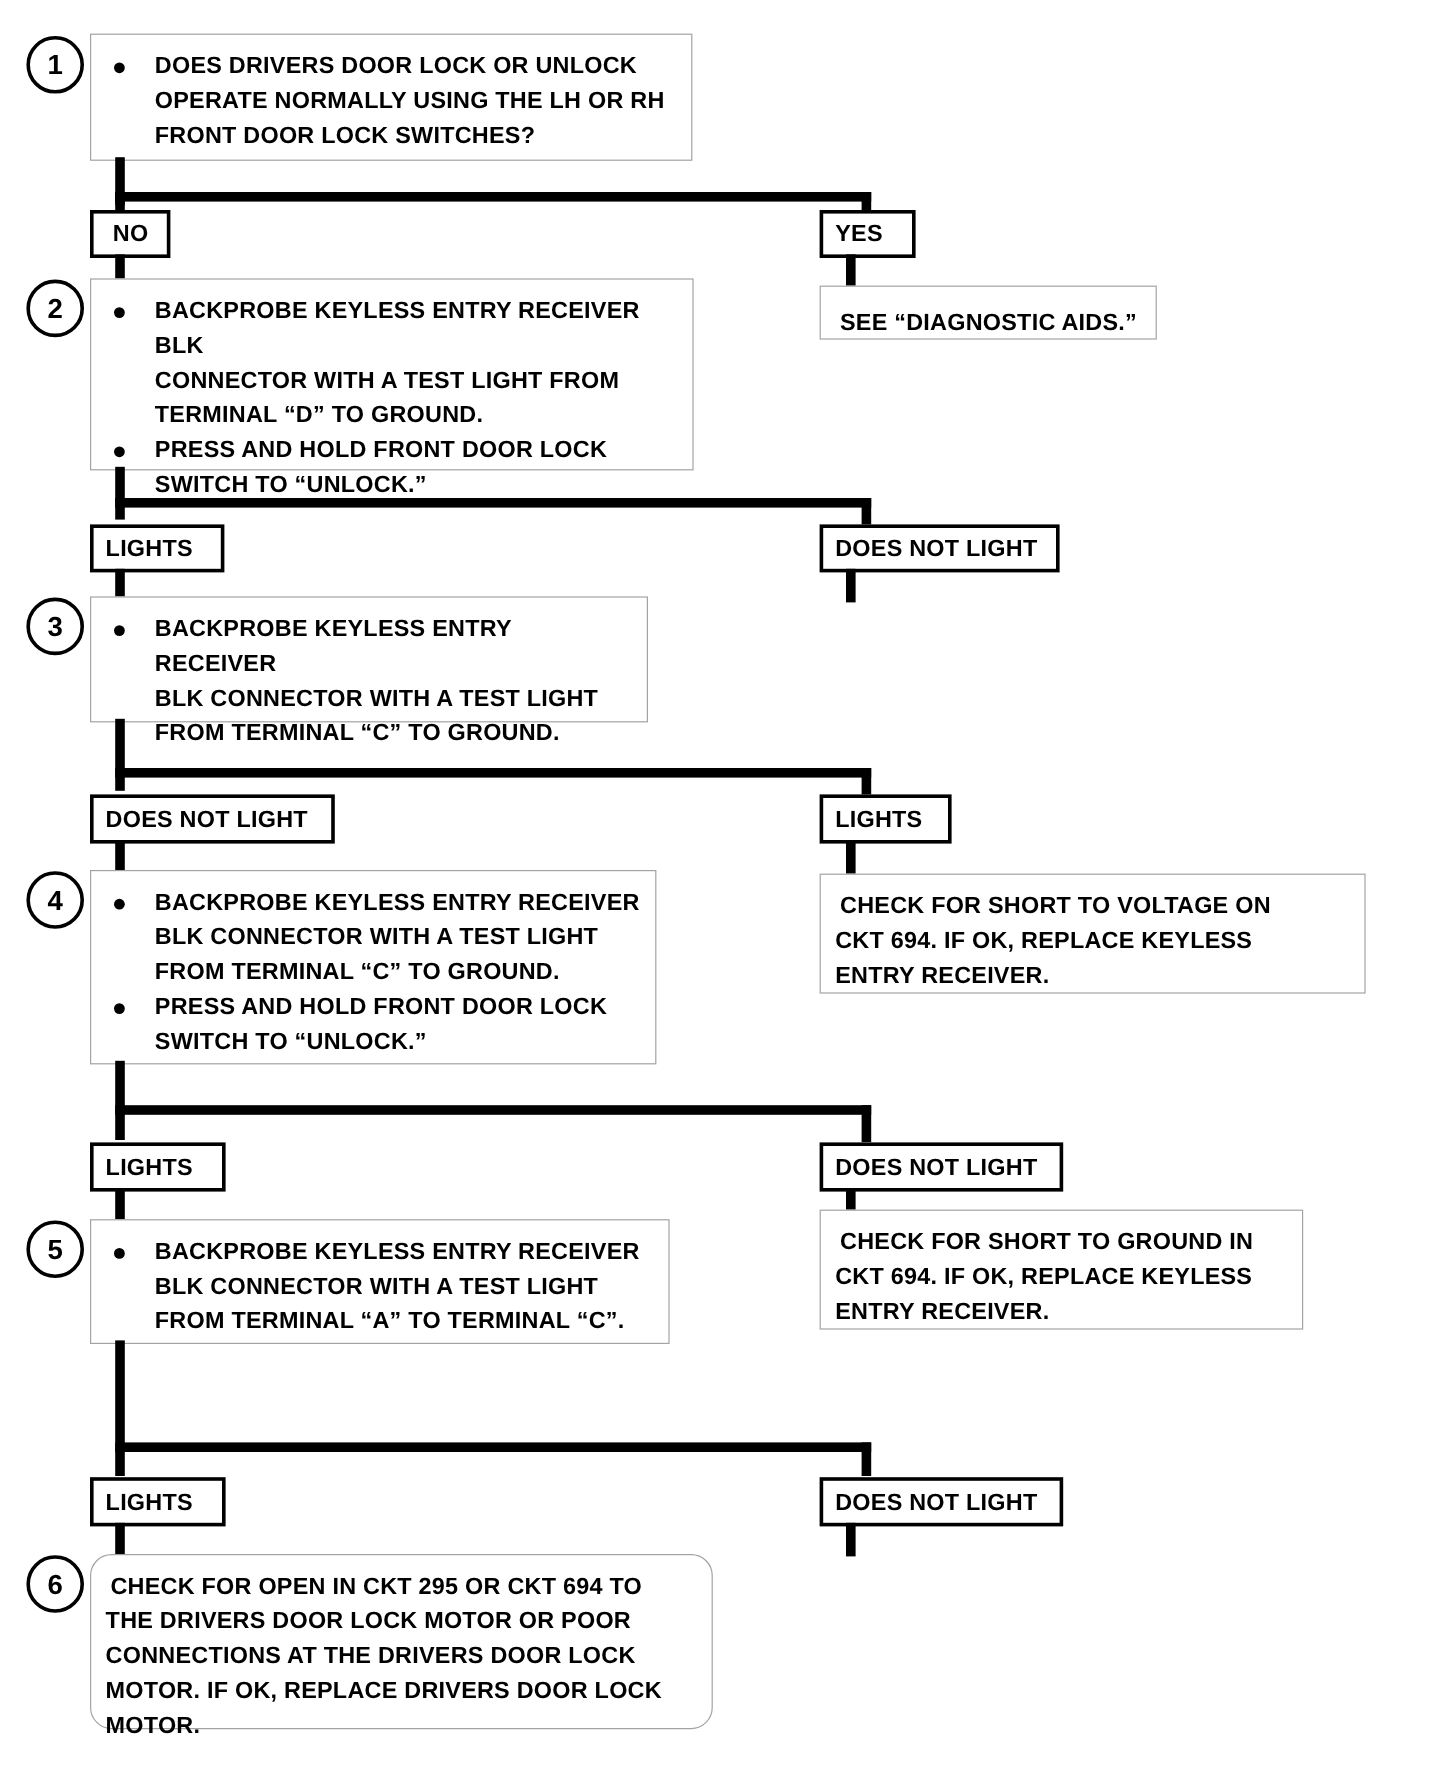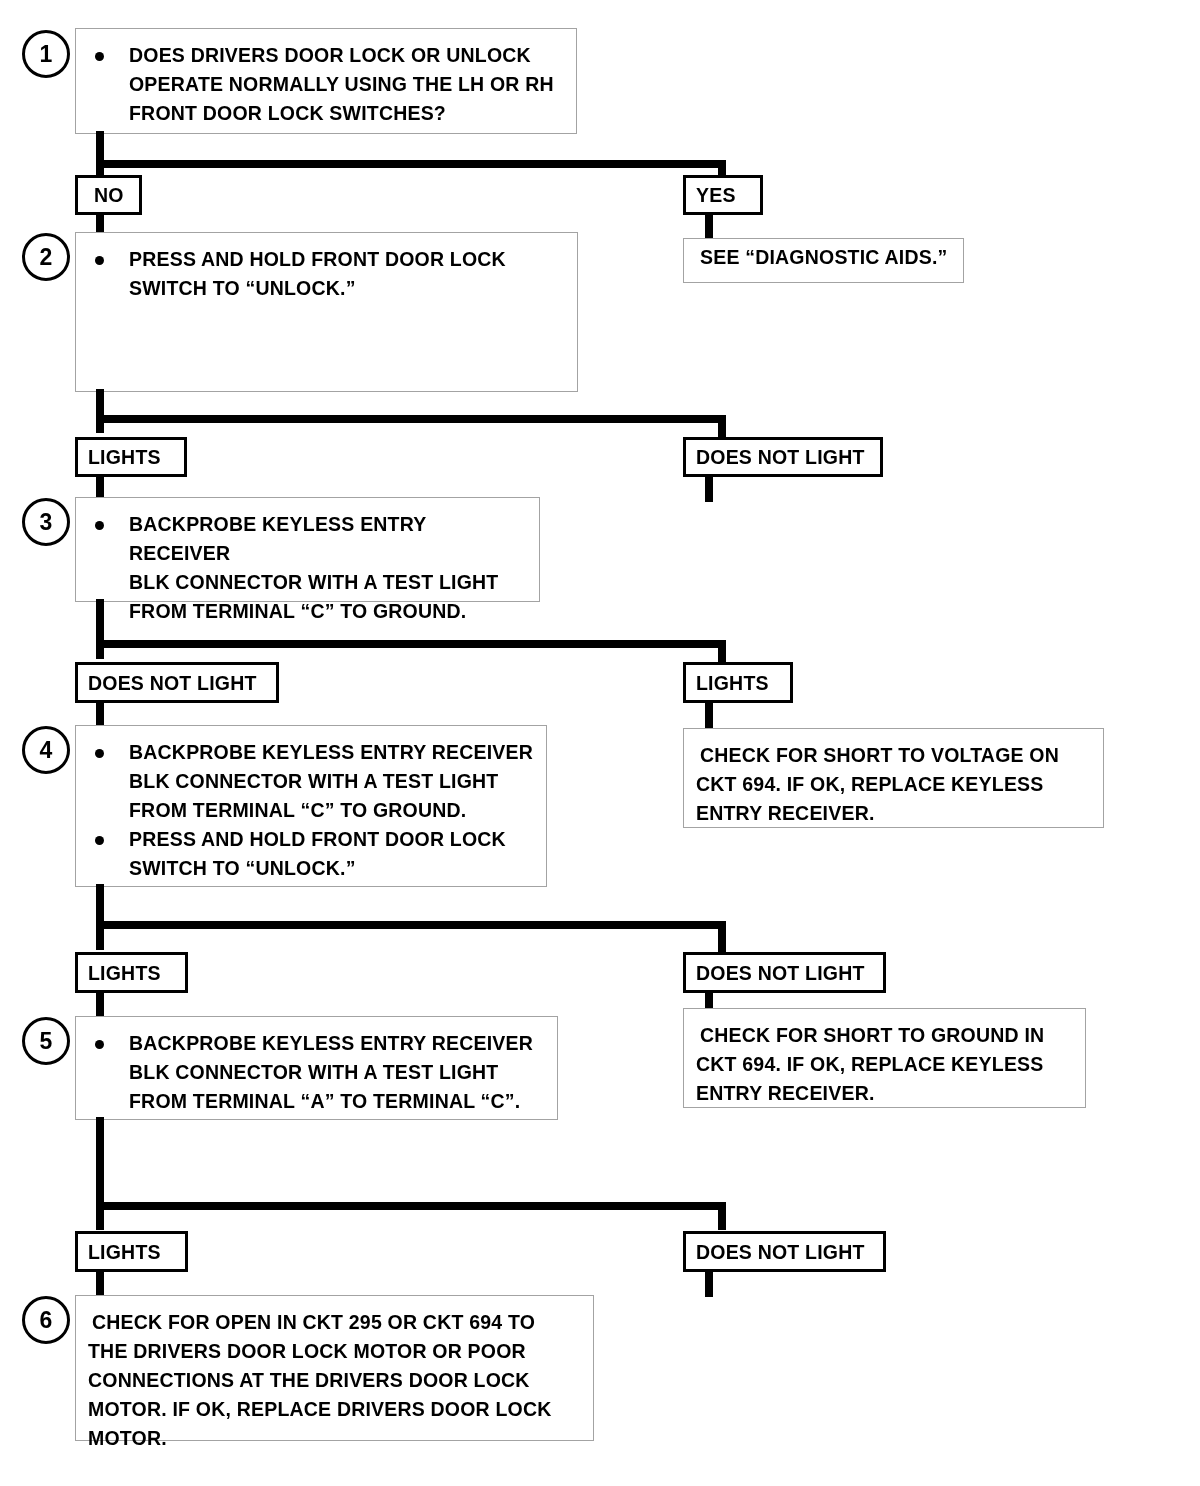--- a/index.html
+++ b/index.html
@@ -135,27 +135,30 @@
   <div class="label-box" style="left:75px; top:175px; width:67px; height:40px;padding-left:16px;">
     <span class="box-text">NO</span>
   </div>
   <div class="label-box" style="left:683px; top:175px; width:80px; height:40px;">
     <span class="box-text">YES</span>
   </div>
 
   <div class="vline" style="left:96px; top:212px; height:24px;"></div>
   <div class="vline" style="left:705px; top:212px; height:28px;"></div>
 
-  <div class="box plain" style="left:683px; top:238px; width:281px; height:45px; padding-top:4px;">
+  <div class="box plain" style="left:683px; top:238px; width:281px; height:45px; padding-top:16px;">
     <span class="box-text">SEE “DIAGNOSTIC AIDS.”</span>
   </div>
 
   <div class="step-circle" style="left:22px; top:233px;">2</div>
   <div class="box" style="left:75px; top:232px; width:503px; height:160px;">
     <ul class="bullets">
+      <li><span class="box-text">BACKPROBE KEYLESS ENTRY RECEIVER BLK
+CONNECTOR WITH A TEST LIGHT FROM
+TERMINAL “D” TO GROUND.</span></li>
       <li><span class="box-text">PRESS AND HOLD FRONT DOOR LOCK
 SWITCH TO “UNLOCK.”</span></li>
     </ul>
   </div>
 
   <div class="vline" style="left:96px; top:389px; height:44px;"></div>
   <div class="hline" style="left:96px; top:415px; width:630px;"></div>
   <div class="vline" style="left:718px; top:415px; height:25px;"></div>
 
   <div class="label-box" style="left:75px; top:437px; width:112px; height:40px;">
@@ -185,21 +188,21 @@
   <div class="label-box" style="left:75px; top:662px; width:204px; height:41px;">
     <span class="box-text">DOES NOT LIGHT</span>
   </div>
   <div class="label-box" style="left:683px; top:662px; width:110px; height:41px;">
     <span class="box-text">LIGHTS</span>
   </div>
 
   <div class="vline" style="left:96px; top:700px; height:28px;"></div>
   <div class="vline" style="left:705px; top:700px; height:30px;"></div>
 
-  <div class="box plain" style="left:683px; top:728px; width:421px; height:100px;">
+  <div class="box plain" style="left:683px; top:728px; width:455px; height:100px;">
     <span class="box-text">CHECK FOR SHORT TO VOLTAGE ON
 CKT 694.  IF OK, REPLACE KEYLESS
 ENTRY RECEIVER.</span>
   </div>
 
   <div class="step-circle" style="left:22px; top:726px;">4</div>
   <div class="box" style="left:75px; top:725px; width:472px; height:162px;">
     <ul class="bullets">
       <li><span class="box-text">BACKPROBE KEYLESS ENTRY RECEIVER
 BLK CONNECTOR WITH A TEST LIGHT
@@ -246,21 +249,21 @@
     <span class="box-text">LIGHTS</span>
   </div>
   <div class="label-box" style="left:683px; top:1231px; width:203px; height:41px;">
     <span class="box-text">DOES NOT LIGHT</span>
   </div>
 
   <div class="vline" style="left:96px; top:1269px; height:28px;"></div>
   <div class="vline" style="left:705px; top:1269px; height:28px;"></div>
 
   <div class="step-circle" style="left:22px; top:1296px;">6</div>
-  <div class="box plain" style="left:75px; top:1295px; width:519px; height:146px;">
+  <div class="box plain" style="left:75px; top:1295px; width:519px; height:146px;border-radius:18px;">
     <span class="box-text">CHECK FOR OPEN IN CKT 295 OR CKT 694 TO
 THE DRIVERS DOOR LOCK MOTOR OR POOR
 CONNECTIONS AT THE DRIVERS DOOR LOCK
 MOTOR.  IF OK, REPLACE DRIVERS DOOR LOCK
 MOTOR.</span>
   </div>
 
 
 </div>
 

